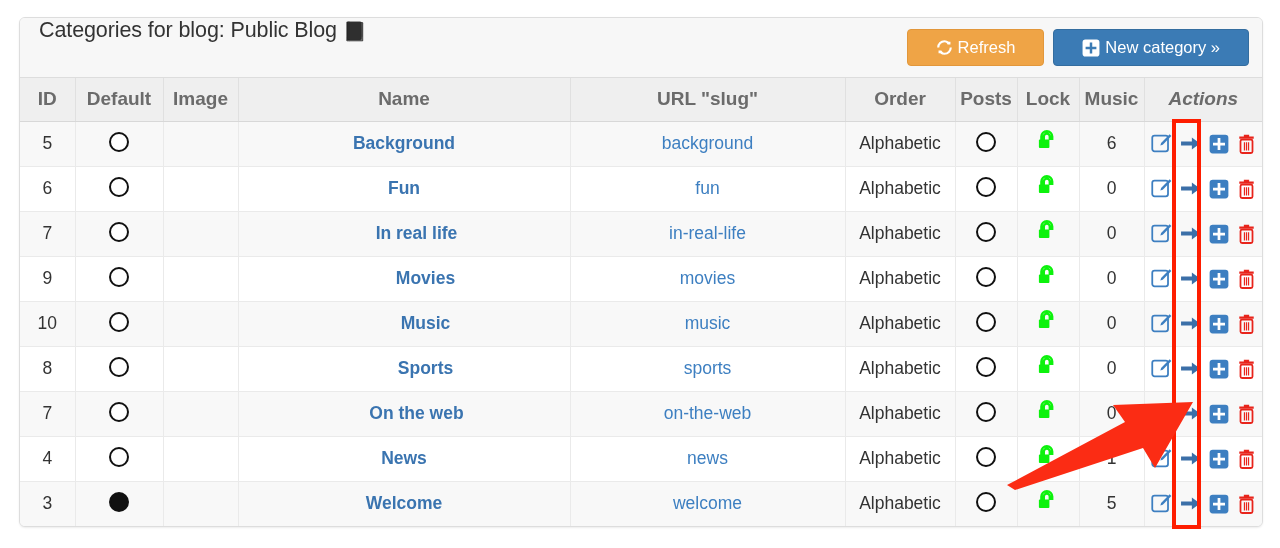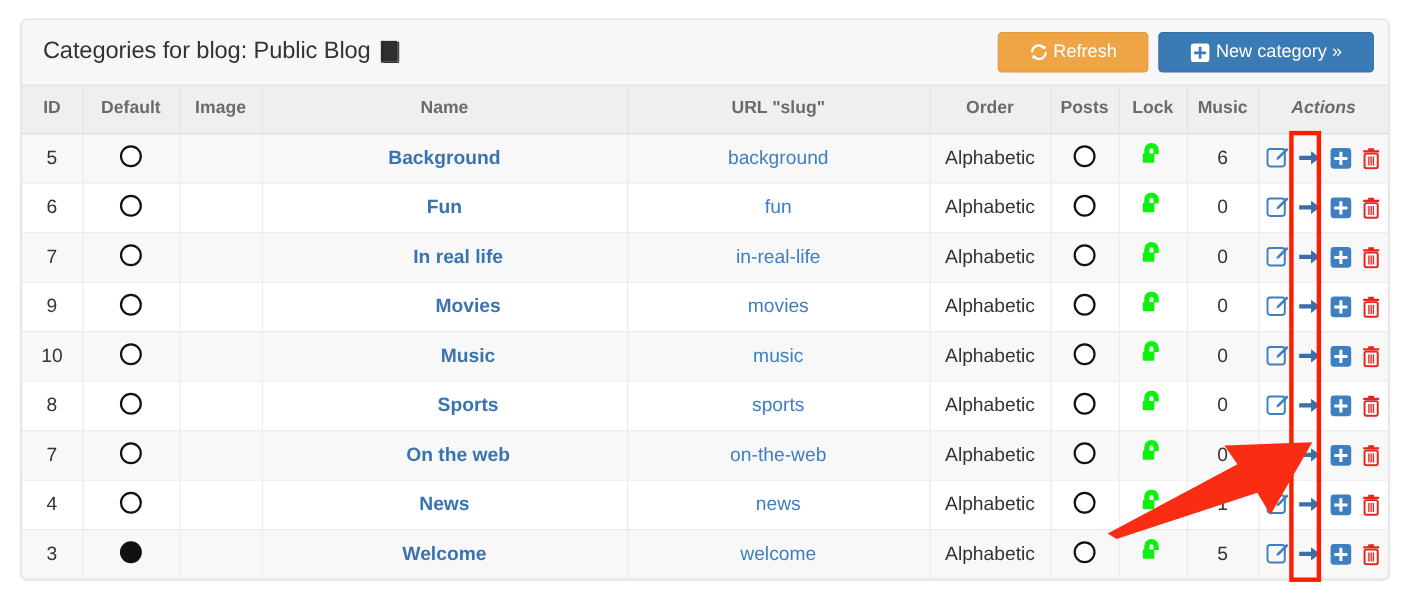--- a/index.html
+++ b/index.html
@@ -28,21 +28,21 @@
   }
   .panel-heading {
     background: #f7f7f7;
     border-bottom: 1px solid #dddddd;
     height: 59px;
     position: relative;
   }
   .panel-title {
     position: absolute;
     left: 19px;
-    top: 16px;
+    top: 0;
     font-size: 21.5px;
     color: #333333;
     white-space: nowrap;
     letter-spacing: -0.1px;
   }
   .book-icon {
     display: inline-block;
     margin-left: 6px;
     font-size: 19px;
     filter: grayscale(1) brightness(0.45);
@@ -80,21 +80,21 @@
   .btn .bicon { display: inline-flex; align-items:center; }
 
   table.grid {
     border-collapse: collapse;
     width: 100%;
     table-layout: fixed;
   }
   table.grid th {
     background: #efefef;
     color: #6b6b6b;
-    font-size: 16px;
+    font-size: 19px;
     font-weight: bold;
     text-align: center;
     height: 43px;
     border-right: 1px solid #e0e0e0;
     border-bottom: 1px solid #d8d8d8;
     padding: 0 4px;
     box-sizing: border-box;
   }
   table.grid th:last-child { border-right: none; font-style: italic; }
   table.grid td {

